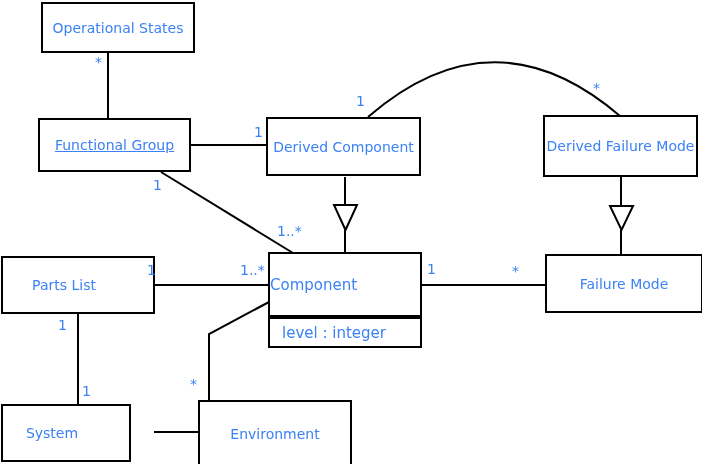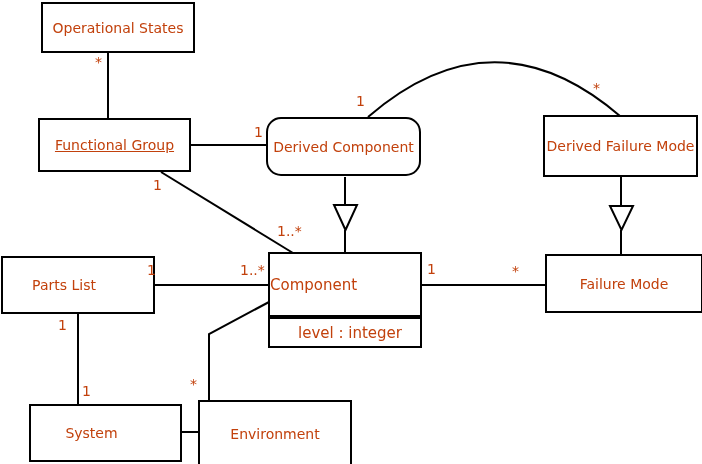--- a/index.html
+++ b/index.html
@@ -3,21 +3,21 @@
 <meta charset="utf-8">
 <style>
   html, body { margin: 0; padding: 0; }
   #canvas {
     position: relative;
     width: 702px;
     height: 464px;
     background: #ffffff;
     overflow: hidden;
     font-family: "DejaVu Sans", sans-serif;
-    color: #c2410c;
+    color: #3b82f6;
   }
   #edges {
     position: absolute;
     left: 0; top: 0;
     width: 702px; height: 464px;
   }
   .node {
     position: absolute;
     box-sizing: border-box;
     border: 2px solid #000000;
@@ -33,21 +33,21 @@
   .compartment {
     position: absolute;
     box-sizing: border-box;
     border: 2px solid #000000;
     background: #ffffff;
     display: flex;
     align-items: center;
     font-size: 15px;
     white-space: nowrap;
   }
-  .compartment.attr { justify-content: flex-start; padding-left: 28px; }
+  .compartment.attr { justify-content: flex-start; padding-left: 12px; }
   .mult {
     position: absolute;
     font-size: 14px;
     line-height: 1;
     white-space: nowrap;
   }
 </style>
 </head>
 <body>
 
@@ -68,32 +68,32 @@
     <line x1="155" y1="285" x2="268" y2="285"></line>
     <line x1="78" y1="314" x2="78" y2="404"></line>
     <polyline points="269,302 209,334 209,400"></polyline>
     <line x1="154" y1="432" x2="198" y2="432"></line>
   </svg>
 
   <div class="node" style="left:41px;  top:2px;   width:154px; height:51px;">Operational States</div>
 
   <div class="node" style="left:38px;  top:118px; width:153px; height:54px;text-decoration:underline;">Functional Group</div>
 
-  <div class="node" style="left:266px; top:117px; width:155px; height:59px;border-radius:15px;">Derived Component</div>
+  <div class="node" style="left:266px; top:117px; width:155px; height:59px;">Derived Component</div>
 
   <div class="node shift-left" style="left:1px; top:256px; width:154px; height:58px;">Parts List</div>
 
   <div class="node" style="left:543px; top:115px; width:155px; height:62px;">Derived Failure Mode</div>
 
   <div class="compartment" style="left:268px; top:252px; width:154px; height:65px;">Component</div>
   <div class="compartment attr" style="left:268px; top:317px; width:154px; height:31px;">level : integer</div>
 
   <div class="node" style="left:545px; top:254px; width:158px; height:59px;">Failure Mode</div>
 
-  <div class="node shift-left" style="left:1px; top:404px; width:153px; height:58px;margin-left:28px;">System</div>
+  <div class="node shift-left" style="left:1px; top:404px; width:130px; height:58px;">System</div>
 
   <div class="node" style="left:198px; top:400px; width:154px; height:68px;">Environment</div>
 
   <span class="mult" style="left:95px;  top:55px;">*</span>
   <span class="mult" style="left:254px; top:125px;">1</span>
   <span class="mult" style="left:153px; top:178px;">1</span>
   <span class="mult" style="left:277px; top:224px;">1..*</span>
   <span class="mult" style="left:356px; top:94px;">1</span>
   <span class="mult" style="left:593px; top:81px;">*</span>
   <span class="mult" style="left:427px; top:262px;">1</span>

